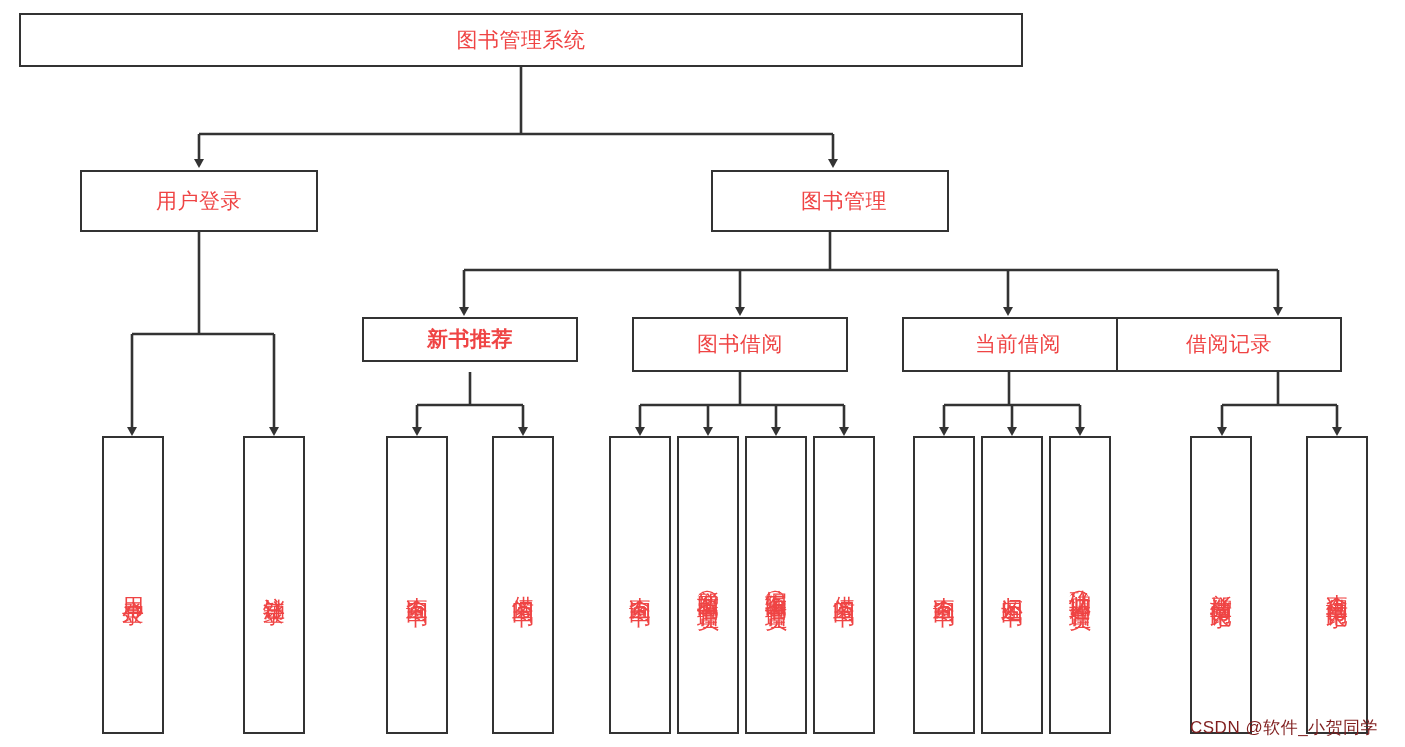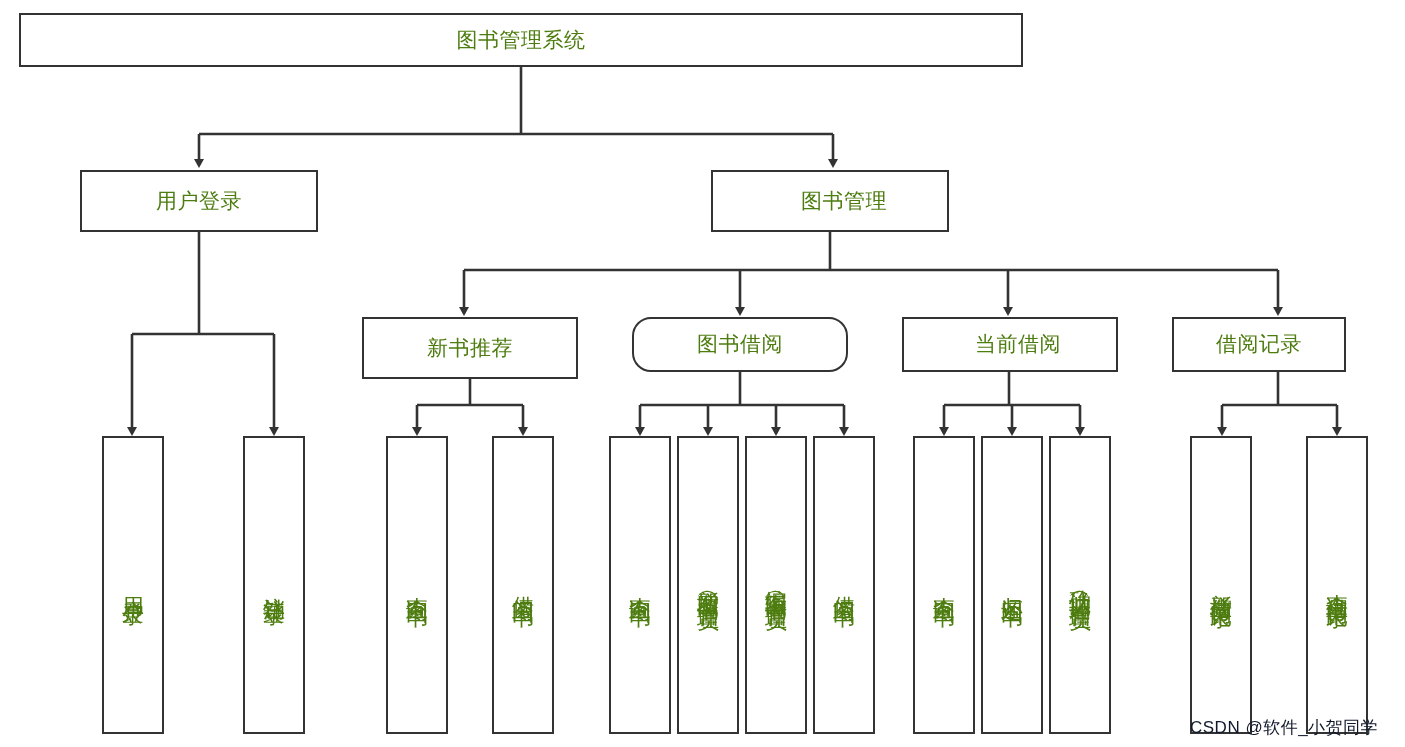--- a/index.html
+++ b/index.html
@@ -27,42 +27,42 @@
   .node {
     position: absolute;
     box-sizing: border-box;
     background: #ffffff;
     border: 2.5px solid #333333;
     display: flex;
     align-items: center;
     justify-content: center;
   }
   .node-label {
-    color: #4d7c0f;
+    color: #ef4444;
     font-size: 21px;
     line-height: 1.18;
     letter-spacing: 0.5px;
     white-space: pre;
     text-align: left;
   }
   .node.vertical {
     align-items: center;
     justify-content: center;
   }
   .node.vertical .node-label {
     writing-mode: vertical-rl;
     text-orientation: upright;
     font-size: 22px;
     letter-spacing: 3px;
     line-height: 1;
     max-height: 100%;
   }
   .watermark {
     position: absolute;
-    color: #0f172a;
+    color: #7f1d1d;
     font-size: 17px;
     letter-spacing: 0.5px;
     white-space: nowrap;
     pointer-events: none;
   }
 </style>
 </head>
 <body>
 
 <div id="canvas">
@@ -121,30 +121,30 @@
     <span class="node-label">图书管理系统</span>
   </div>
 
   <div class="node" style="left:80px; top:170px; width:238px; height:62px;">
     <span class="node-label">用户登录</span>
   </div>
   <div class="node" style="left:711px; top:170px; width:238px; height:62px;padding-left:28px;">
     <span class="node-label">图书管理</span>
   </div>
 
-  <div class="node" style="left:362px; top:317px; width:216px; height:62px;">
+  <div class="node" style="left:362px; top:317px; width:216px; height:45px;font-weight:bold;">
     <span class="node-label">新书推荐</span>
   </div>
-  <div class="node" style="left:632px; top:317px; width:216px; height:55px;border-radius:19px;">
+  <div class="node" style="left:632px; top:317px; width:216px; height:55px;">
     <span class="node-label">图书借阅</span>
   </div>
   <div class="node" style="left:902px; top:317px; width:216px; height:55px;padding-left:16px;">
     <span class="node-label">当前借阅</span>
   </div>
-  <div class="node" style="left:1172px; top:317px; width:174px; height:55px;">
+  <div class="node" style="left:1116px; top:317px; width:226px; height:55px;">
     <span class="node-label">借阅记录</span>
   </div>
 
   <div class="node vertical" style="left:102px; top:436px; width:62px; height:298px;">
     <span class="node-label">用户登录</span>
   </div>
   <div class="node vertical" style="left:243px; top:436px; width:62px; height:298px;">
     <span class="node-label">注销登录</span>
   </div>
 

